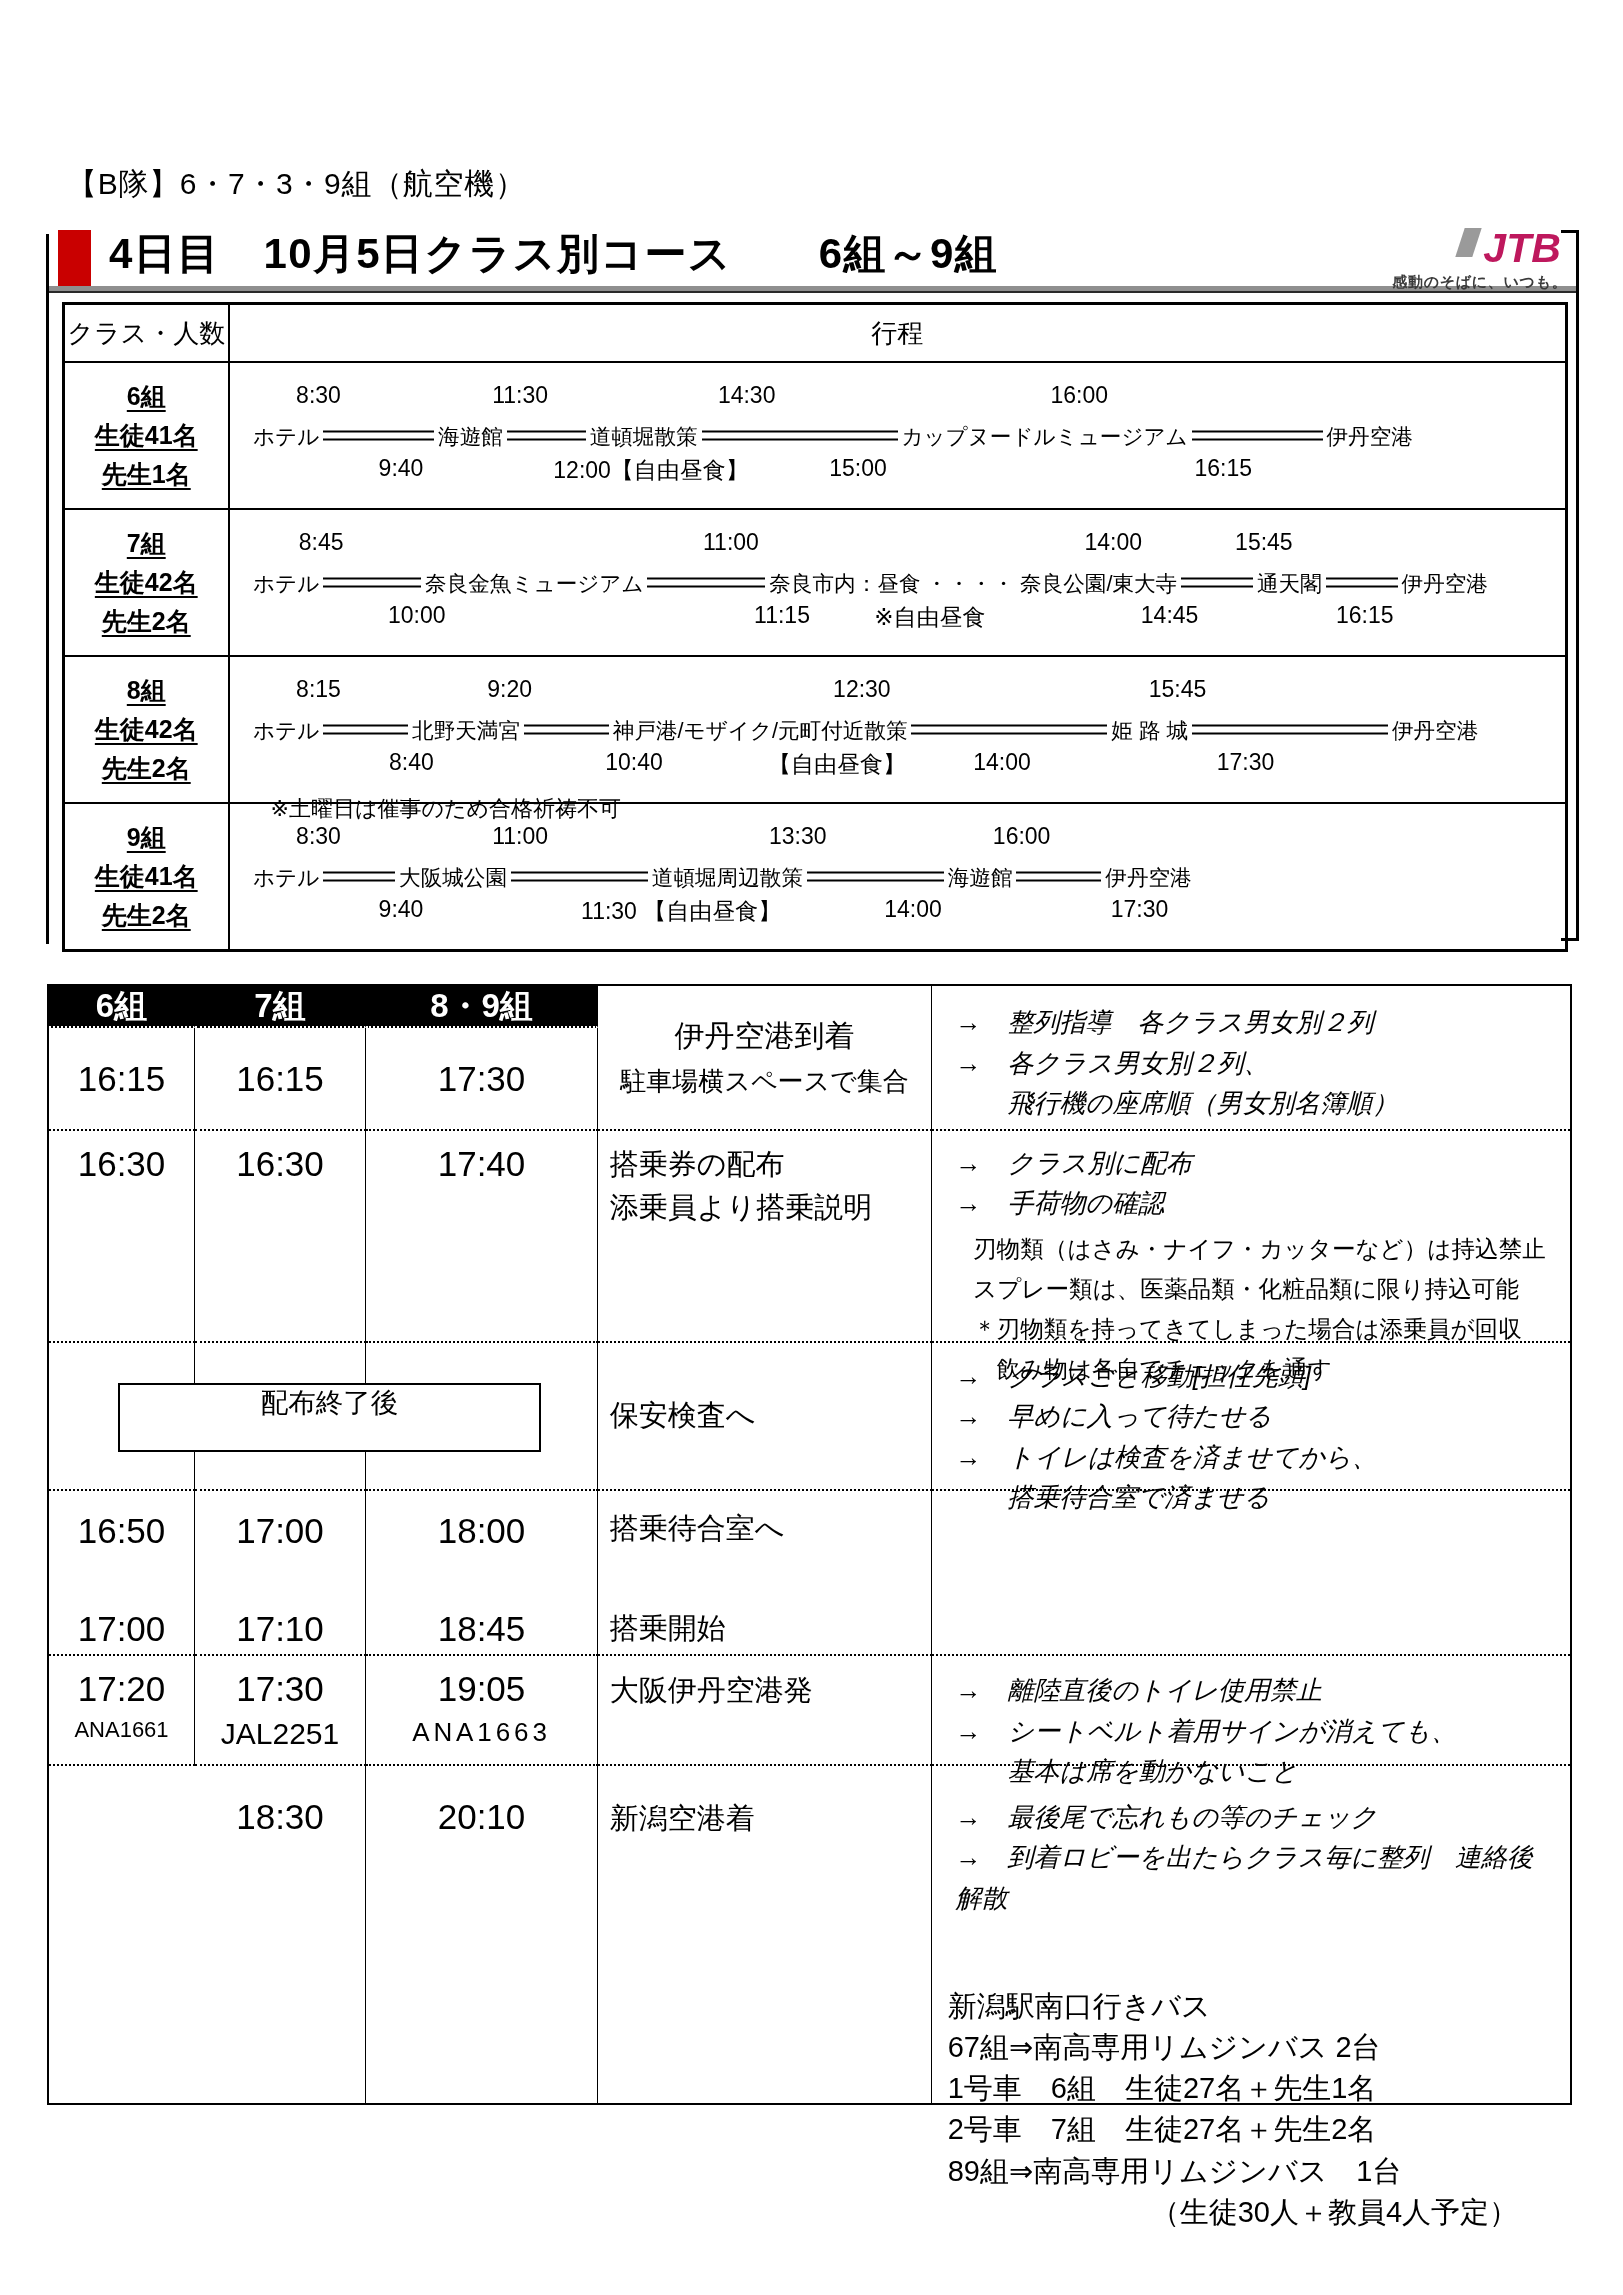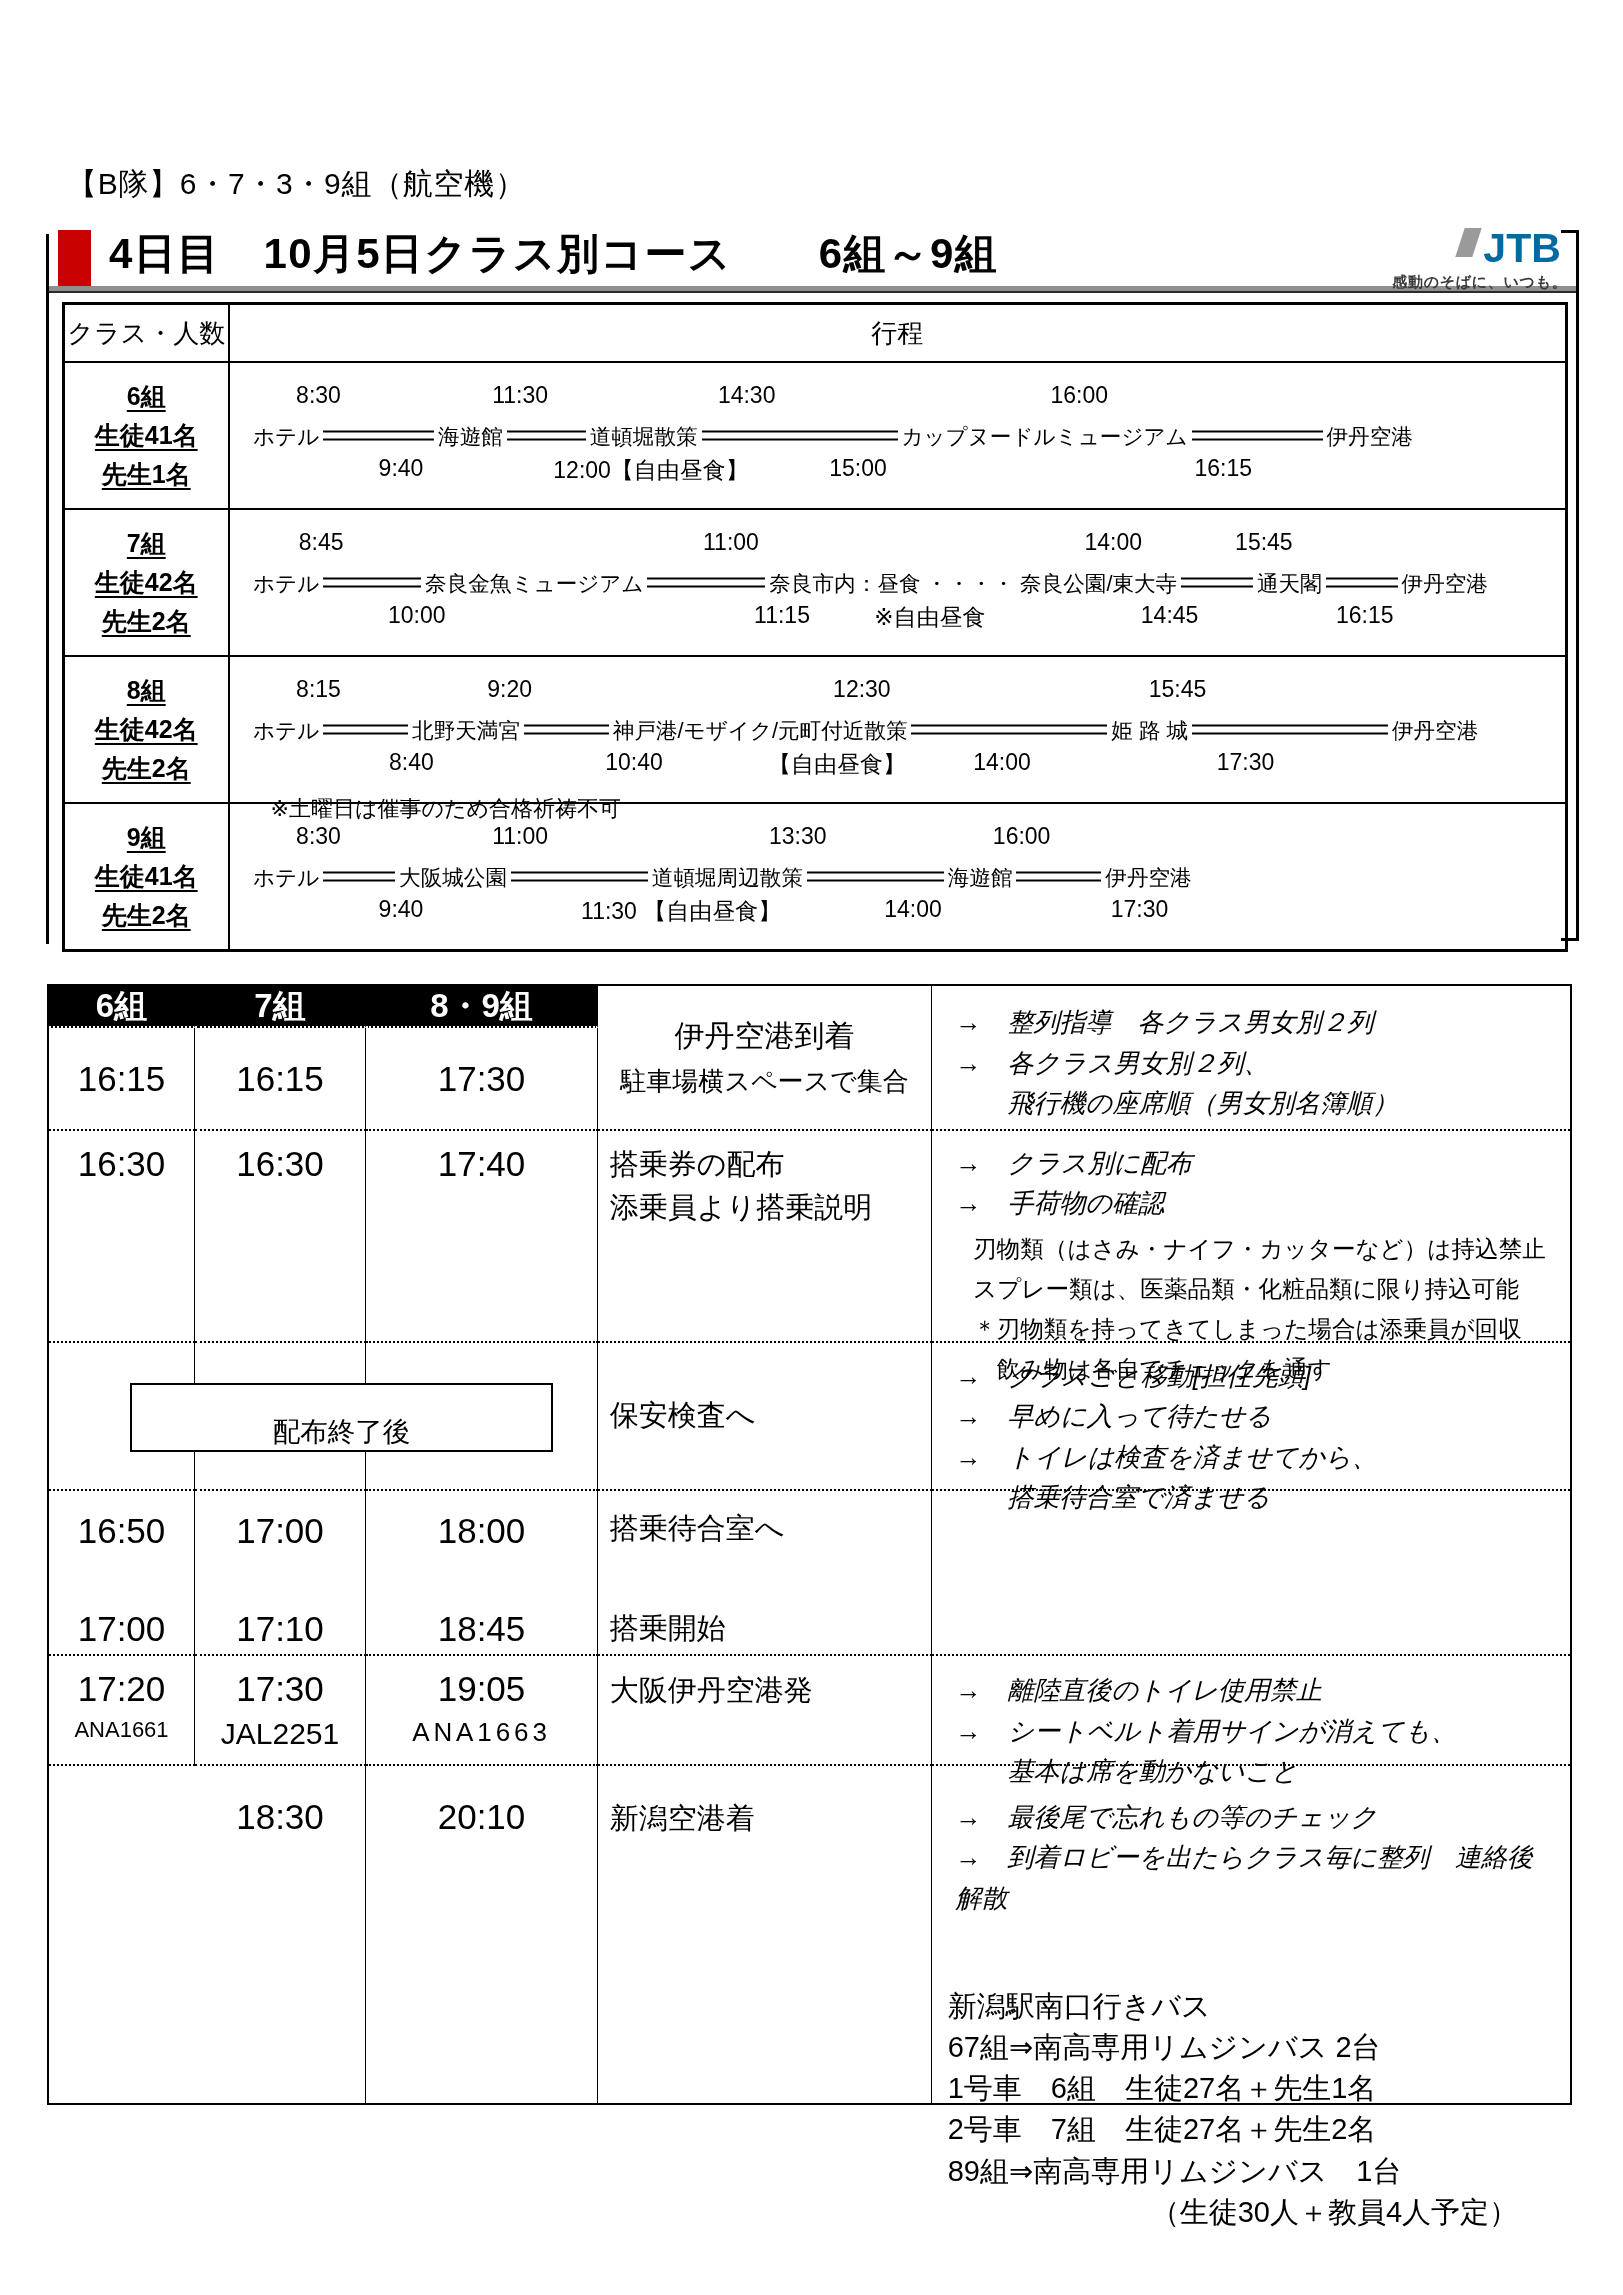--- a/index.html
+++ b/index.html
@@ -8,21 +8,21 @@
   .page{position:absolute;inset:0;}
 
   
   .subtitle{position:absolute;left:67px;top:164px;font-size:30px;letter-spacing:0.7px;}
   .red-block{position:absolute;left:58px;top:230px;width:33px;height:63px;background:#c90000;}
   .title{position:absolute;left:109px;top:226px;font-size:42px;font-weight:900;letter-spacing:1.3px;}
   .title-underline{position:absolute;left:49px;top:286px;width:1529px;height:4.6px;
        background:#8f8f8f;border-bottom:2px solid #2a2a2a;}
   .jtb{position:absolute;left:1387px;top:228px;width:183px;}
   .jtb-slash{position:absolute;left:73px;top:0px;width:17px;height:29px;background:#9a9a9a;transform:skewX(-18deg);}
-  .jtb-text{position:relative;font-size:41px;font-weight:900;color:#0369a1;
+  .jtb-text{position:relative;font-size:41px;font-weight:900;font-style:italic;color:#be185d;
        text-align:right;padding-right:9.2px;line-height:1.0;}
   .jtb-tag{font-size:15px;font-weight:bold;color:#3a3a3a;letter-spacing:0.7px;text-align:right;padding-right:2.6px;margin-top:3.9px;}
   .left-bar{position:absolute;left:46px;top:234px;width:3.3px;height:710px;background:#000;}
   .right-bracket{position:absolute;left:1561px;top:230px;width:18.3px;height:711px;
        border-top:3.3px solid #000;border-right:3.3px solid #000;border-bottom:3.3px solid #000;box-sizing:border-box;}
 
   
   .itin{position:absolute;left:62px;top:302px;width:1506px;border-collapse:collapse;table-layout:fixed;
         border:3.3px solid #000;}
   .itin th,.itin td{border:2px solid #000;padding:0;}
@@ -60,21 +60,21 @@
   .act{font-size:29px;padding-left:11.8px;white-space:pre-line;line-height:1.5;}
   .vcflex{display:flex;flex-direction:column;justify-content:center;}
   .actwrap{display:flex;flex-direction:column;align-items:center;justify-content:center;text-align:center;}
   .act1{font-size:30px;} .act2{font-size:26px;margin-top:6.5px;}
   .pt18{padding-top:11.8px;} .pt20{padding-top:13px;} .pt22{padding-top:14.4px;}
   .pt25{padding-top:16.4px;} .pt28{padding-top:18.3px;} .pt50{padding-top:31px;}
   .notes{font-size:26px;padding-left:23.6px;padding-right:16px;white-space:pre-line;line-height:1.55;font-style:italic;}
   .subnotes{font-size:23.6px;padding-left:41px;white-space:pre-line;line-height:1.7;margin-top:5.2px;}
   .bus{font-size:29px;padding-left:15.7px;white-space:pre-line;line-height:1.42;margin-top:68px;}
   .handout-box{position:absolute;left:69px;top:397px;width:419px;height:65px;z-index:2;
-      border:2.6px solid #000;background:#fff;display:flex;align-items:flex-end;justify-content:center;font-size:27.5px;margin-left:12px;}
+      border:2.6px solid #000;background:#fff;display:flex;align-items:flex-start;justify-content:center;font-size:27.5px;}
 </style>
 </head>
 <body>
 
 <div class="page">
 
   <div class="subtitle">【B隊】6・7・3・9組（航空機）</div>
   <div class="red-block"></div>
   <div class="title">4日目　10月5日クラス別コース　　6組～9組</div>
   <div class="title-underline"></div>

